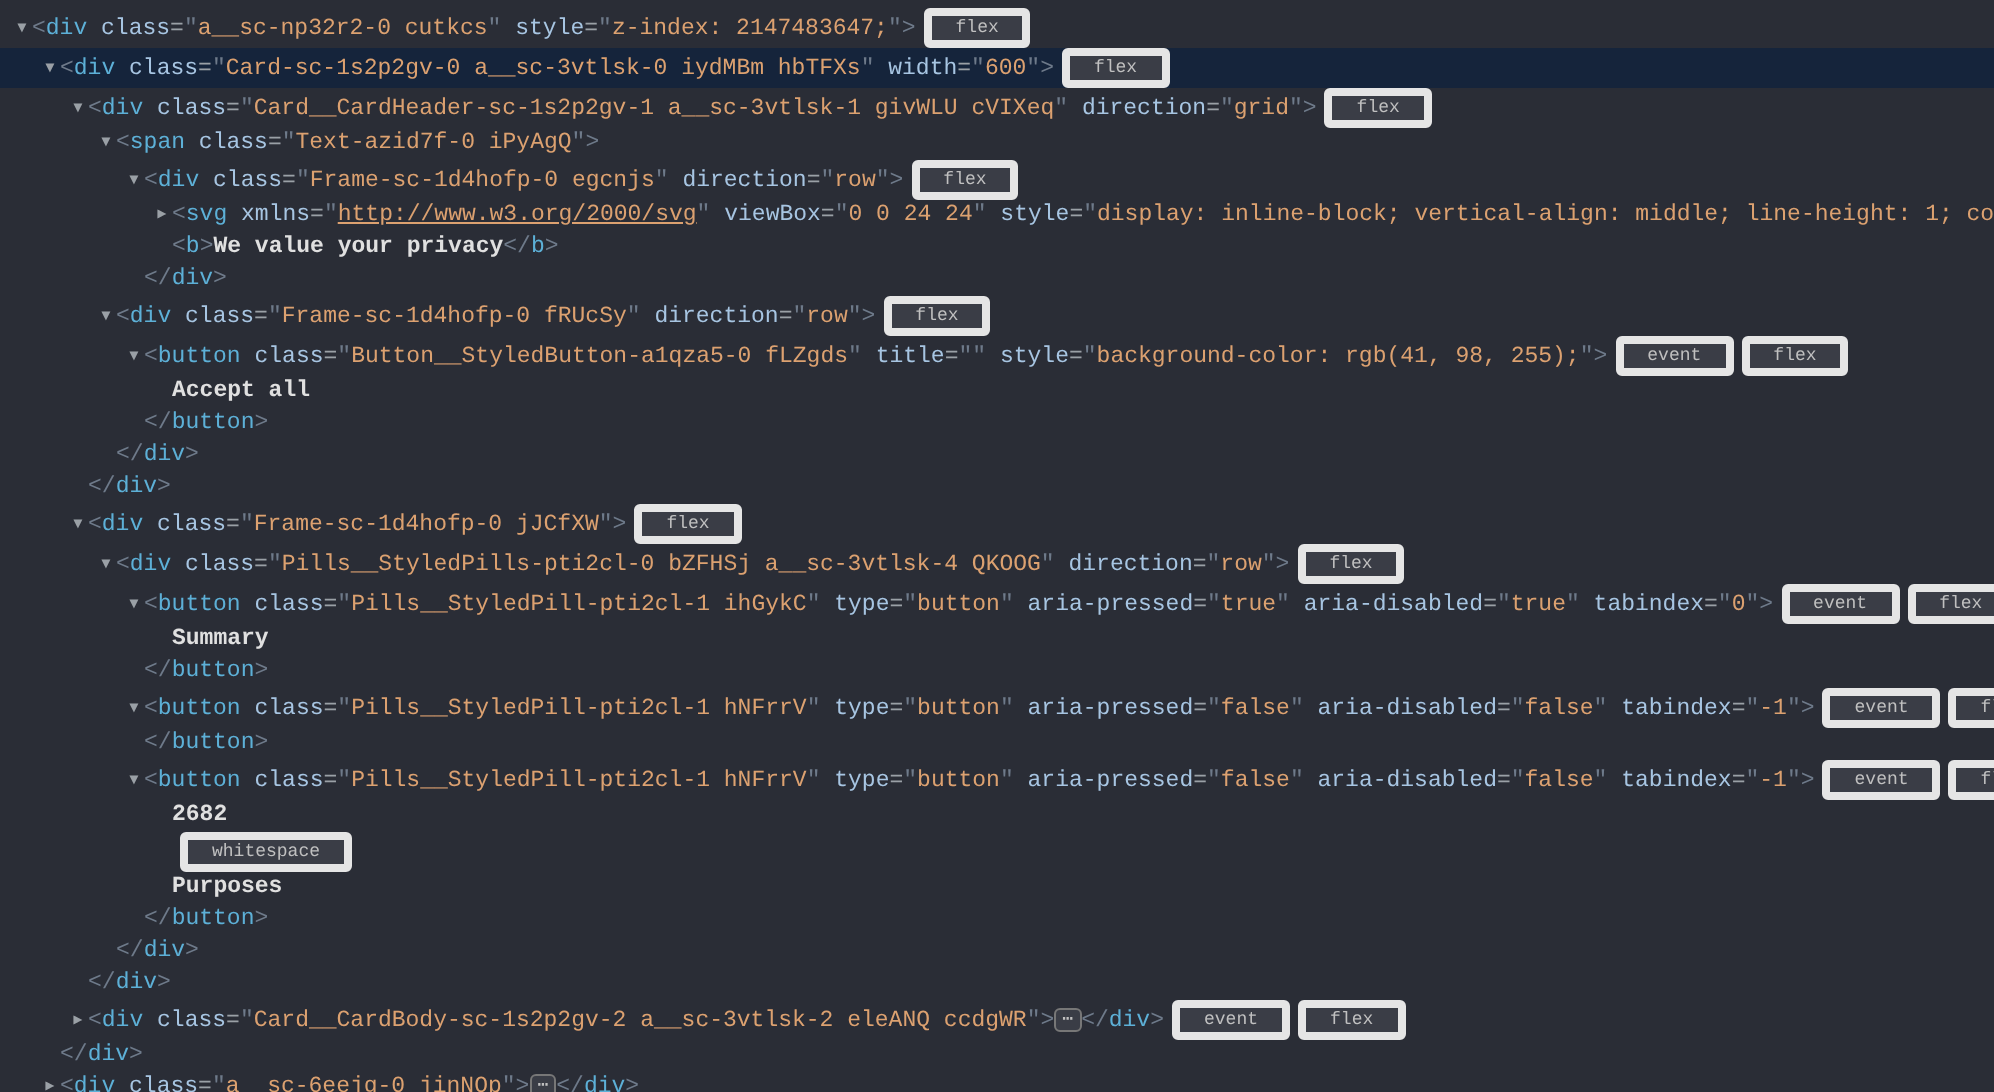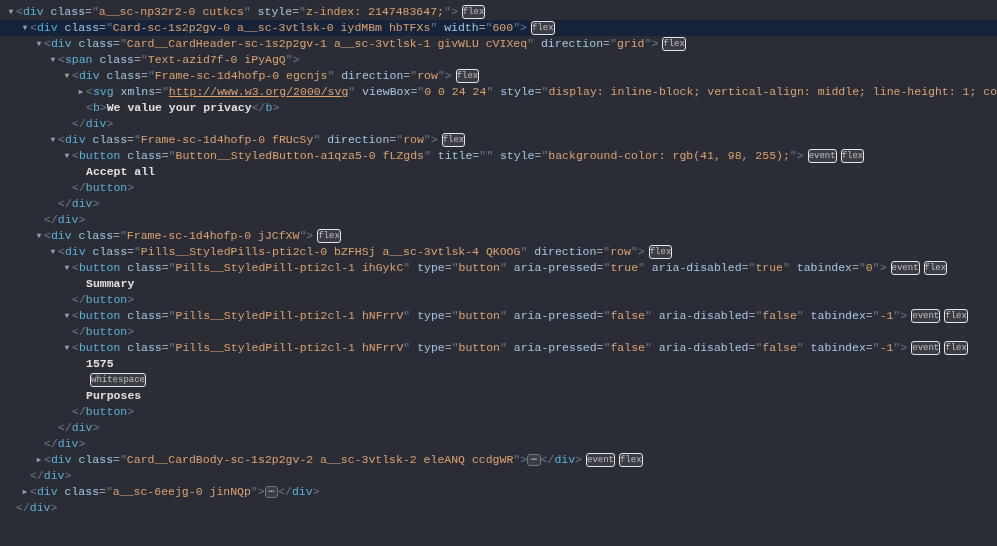--- a/index.html
+++ b/index.html
@@ -32,22 +32,22 @@
   .tg { color: #5db0d7; margin-top: 28px; }   
   .at { color: #a7c5e2; }   
   .eq { color: #9aa0a6; }   
   .st { color: #dca170; text-align: center; }   
   .tx { color: #e0e0e0; font-weight: bold; }   
   .lk { color: #dca170; text-decoration: underline; }
   .badge {
     display: inline-block;
     font-size: 9px;
     line-height: 12px;
-    padding: 0 0;
-    border: 1px solid #e5e5e5;
+    padding: 0 12px;
+    border: 4px solid #e5e5e5;
     border-radius: 3px;
     color: #c0c0c0;
     background: #3a3d46;
     margin-left: 4px;
     vertical-align: middle;
   }
   .ellipsis {
     display: inline-block;
     font-size: 9px;
     line-height: 10px;
@@ -80,21 +80,21 @@
     <div class="line"><span class="ind" style="width: 42px;"></span><span class="arrow none"></span><span><span class="p">&lt;/</span><span class="tg">div</span><span class="p">&gt;</span></span></div>
     <div class="line"><span class="ind" style="width: 28px;"></span><span class="arrow none"></span><span><span class="p">&lt;/</span><span class="tg">div</span><span class="p">&gt;</span></span></div>
     <div class="line"><span class="ind" style="width: 28px;"></span><span class="arrow down"></span><span><span class="p">&lt;</span><span class="tg">div</span> <span class="at">class</span><span class="eq">=</span><span class="p">"</span><span class="st">Frame-sc-1d4hofp-0 jJCfXW</span><span class="p">"</span><span class="p">&gt;</span><span class="badge">flex</span></span></div>
     <div class="line"><span class="ind" style="width: 42px;"></span><span class="arrow down"></span><span><span class="p">&lt;</span><span class="tg">div</span> <span class="at">class</span><span class="eq">=</span><span class="p">"</span><span class="st">Pills__StyledPills-pti2cl-0 bZFHSj a__sc-3vtlsk-4 QKOOG</span><span class="p">"</span> <span class="at">direction</span><span class="eq">=</span><span class="p">"</span><span class="st">row</span><span class="p">"</span><span class="p">&gt;</span><span class="badge">flex</span></span></div>
     <div class="line"><span class="ind" style="width: 56px;"></span><span class="arrow down"></span><span><span class="p">&lt;</span><span class="tg">button</span> <span class="at">class</span><span class="eq">=</span><span class="p">"</span><span class="st">Pills__StyledPill-pti2cl-1 ihGykC</span><span class="p">"</span> <span class="at">type</span><span class="eq">=</span><span class="p">"</span><span class="st">button</span><span class="p">"</span> <span class="at">aria-pressed</span><span class="eq">=</span><span class="p">"</span><span class="st">true</span><span class="p">"</span> <span class="at">aria-disabled</span><span class="eq">=</span><span class="p">"</span><span class="st">true</span><span class="p">"</span> <span class="at">tabindex</span><span class="eq">=</span><span class="p">"</span><span class="st">0</span><span class="p">"</span><span class="p">&gt;</span><span class="badge">event</span><span class="badge">flex</span></span></div>
     <div class="line"><span class="ind" style="width: 70px;"></span><span class="arrow none"></span><span><span class="tx">Summary</span></span></div>
     <div class="line"><span class="ind" style="width: 56px;"></span><span class="arrow none"></span><span><span class="p">&lt;/</span><span class="tg">button</span><span class="p">&gt;</span></span></div>
     <div class="line"><span class="ind" style="width: 56px;"></span><span class="arrow down"></span><span><span class="p">&lt;</span><span class="tg">button</span> <span class="at">class</span><span class="eq">=</span><span class="p">"</span><span class="st">Pills__StyledPill-pti2cl-1 hNFrrV</span><span class="p">"</span> <span class="at">type</span><span class="eq">=</span><span class="p">"</span><span class="st">button</span><span class="p">"</span> <span class="at">aria-pressed</span><span class="eq">=</span><span class="p">"</span><span class="st">false</span><span class="p">"</span> <span class="at">aria-disabled</span><span class="eq">=</span><span class="p">"</span><span class="st">false</span><span class="p">"</span> <span class="at">tabindex</span><span class="eq">=</span><span class="p">"</span><span class="st">-1</span><span class="p">"</span><span class="p">&gt;</span><span class="badge">event</span><span class="badge">flex</span></span></div>
     <div class="line"><span class="ind" style="width: 56px;"></span><span class="arrow none"></span><span><span class="p">&lt;/</span><span class="tg">button</span><span class="p">&gt;</span></span></div>
     <div class="line"><span class="ind" style="width: 56px;"></span><span class="arrow down"></span><span><span class="p">&lt;</span><span class="tg">button</span> <span class="at">class</span><span class="eq">=</span><span class="p">"</span><span class="st">Pills__StyledPill-pti2cl-1 hNFrrV</span><span class="p">"</span> <span class="at">type</span><span class="eq">=</span><span class="p">"</span><span class="st">button</span><span class="p">"</span> <span class="at">aria-pressed</span><span class="eq">=</span><span class="p">"</span><span class="st">false</span><span class="p">"</span> <span class="at">aria-disabled</span><span class="eq">=</span><span class="p">"</span><span class="st">false</span><span class="p">"</span> <span class="at">tabindex</span><span class="eq">=</span><span class="p">"</span><span class="st">-1</span><span class="p">"</span><span class="p">&gt;</span><span class="badge">event</span><span class="badge">flex</span></span></div>
-    <div class="line"><span class="ind" style="width: 70px;"></span><span class="arrow none"></span><span><span class="tx">1575</span></span></div>
+    <div class="line"><span class="ind" style="width: 70px;"></span><span class="arrow none"></span><span><span class="tx">2682</span></span></div>
     <div class="line"><span class="ind" style="width: 70px;"></span><span class="arrow none"></span><span><span class="badge">whitespace</span></span></div>
     <div class="line"><span class="ind" style="width: 70px;"></span><span class="arrow none"></span><span><span class="tx">Purposes</span></span></div>
     <div class="line"><span class="ind" style="width: 56px;"></span><span class="arrow none"></span><span><span class="p">&lt;/</span><span class="tg">button</span><span class="p">&gt;</span></span></div>
     <div class="line"><span class="ind" style="width: 42px;"></span><span class="arrow none"></span><span><span class="p">&lt;/</span><span class="tg">div</span><span class="p">&gt;</span></span></div>
     <div class="line"><span class="ind" style="width: 28px;"></span><span class="arrow none"></span><span><span class="p">&lt;/</span><span class="tg">div</span><span class="p">&gt;</span></span></div>
     <div class="line"><span class="ind" style="width: 28px;"></span><span class="arrow right"></span><span><span class="p">&lt;</span><span class="tg">div</span> <span class="at">class</span><span class="eq">=</span><span class="p">"</span><span class="st">Card__CardBody-sc-1s2p2gv-2 a__sc-3vtlsk-2 eleANQ ccdgWR</span><span class="p">"</span><span class="p">&gt;</span><span class="ellipsis">⋯</span><span class="p">&lt;/</span><span class="tg">div</span><span class="p">&gt;</span><span class="badge">event</span><span class="badge">flex</span></span></div>
     <div class="line"><span class="ind" style="width: 14px;"></span><span class="arrow none"></span><span><span class="p">&lt;/</span><span class="tg">div</span><span class="p">&gt;</span></span></div>
     <div class="line"><span class="ind" style="width: 14px;"></span><span class="arrow right"></span><span><span class="p">&lt;</span><span class="tg">div</span> <span class="at">class</span><span class="eq">=</span><span class="p">"</span><span class="st">a__sc-6eejg-0 jinNQp</span><span class="p">"</span><span class="p">&gt;</span><span class="ellipsis">⋯</span><span class="p">&lt;/</span><span class="tg">div</span><span class="p">&gt;</span></span></div>
     <div class="line"><span class="ind" style="width: 0px;"></span><span class="arrow none"></span><span><span class="p">&lt;/</span><span class="tg">div</span><span class="p">&gt;</span></span></div>
   </div>

